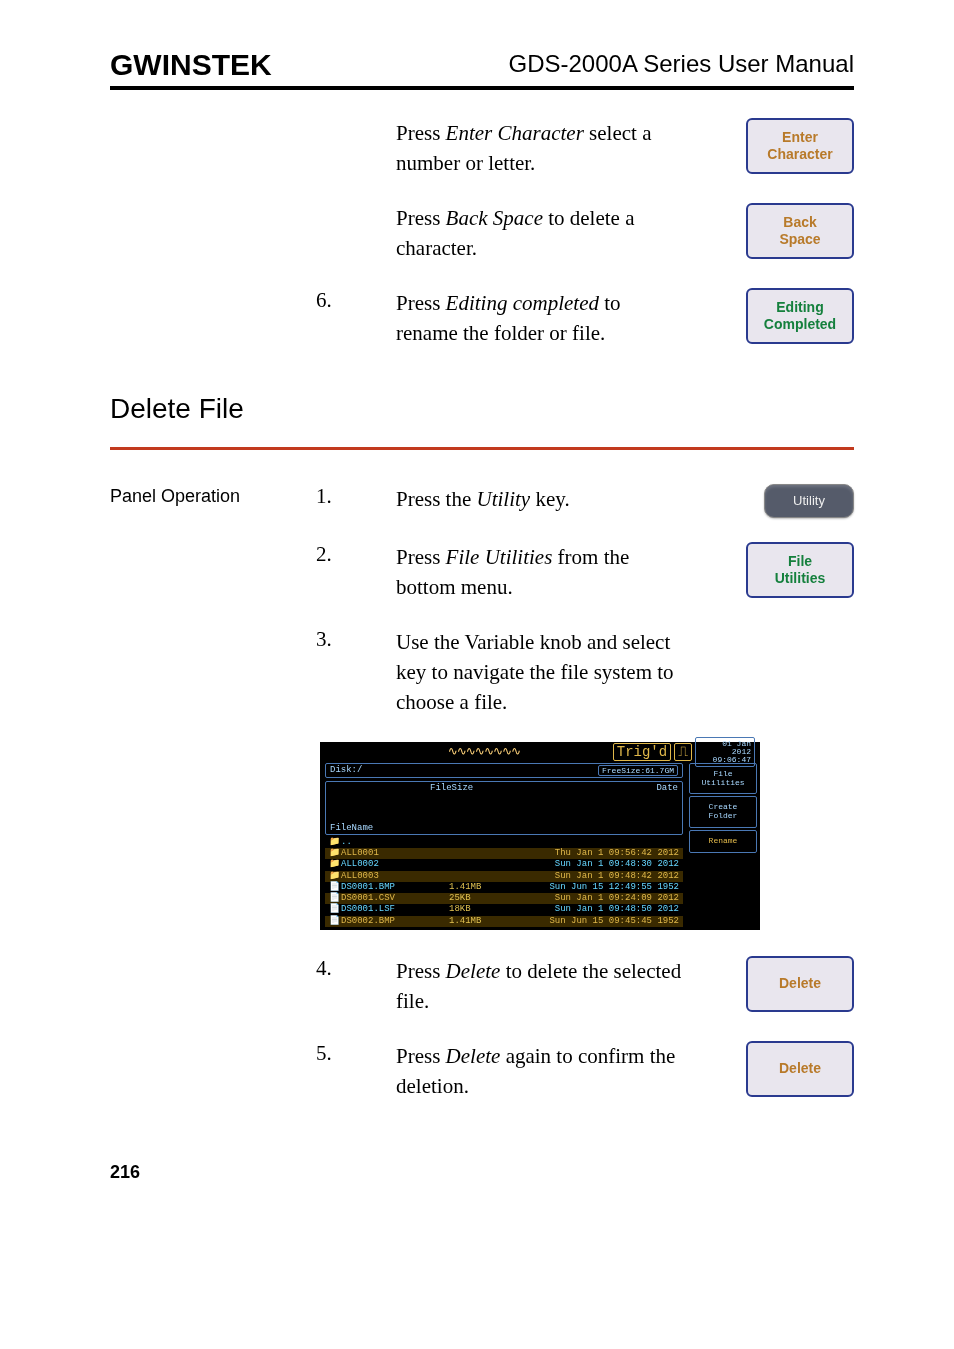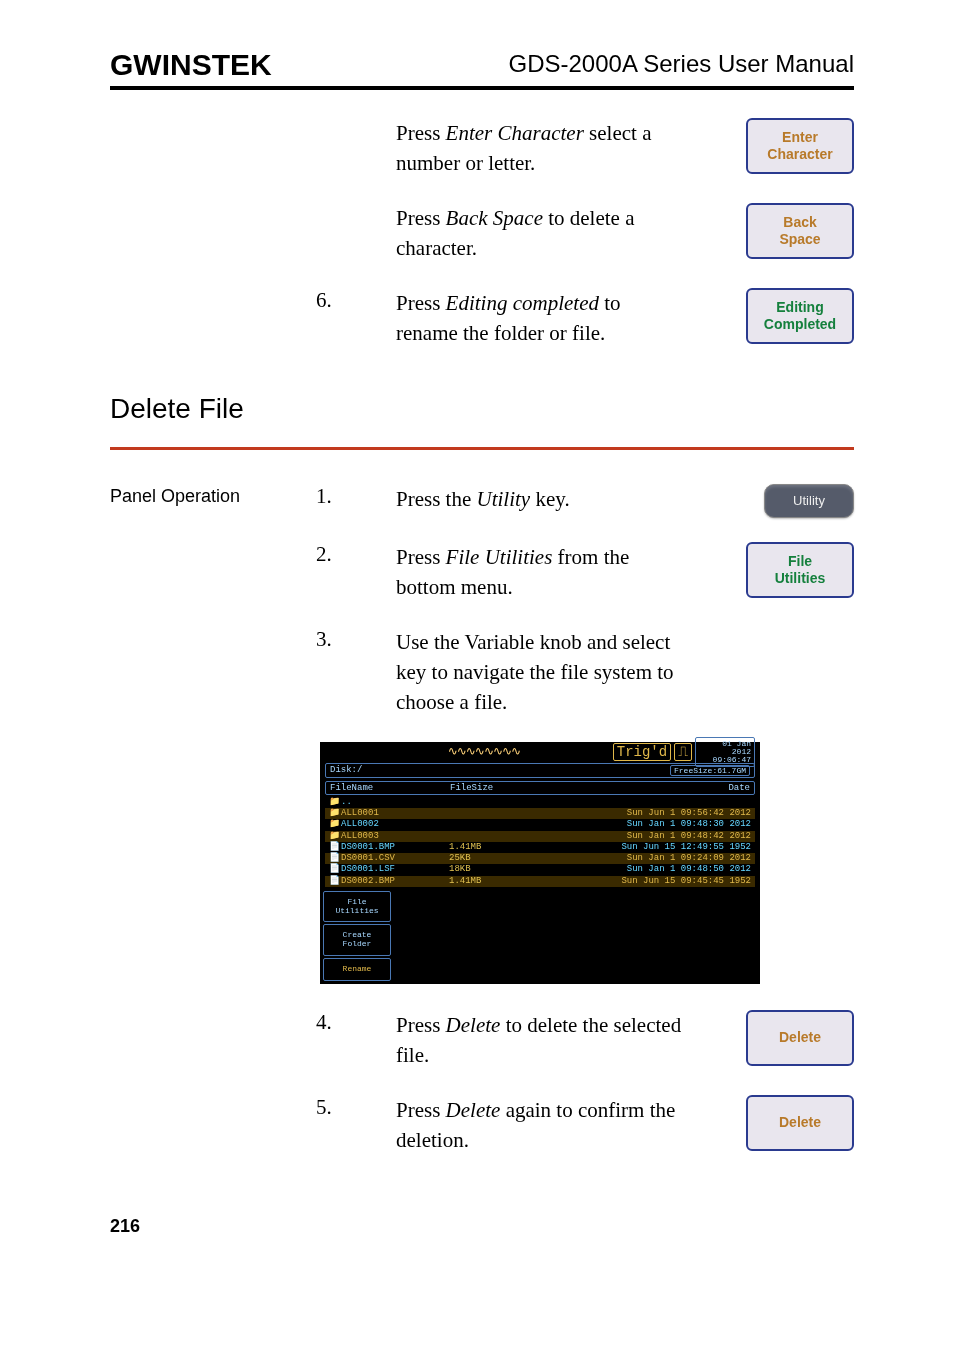--- a/index.html
+++ b/index.html
@@ -138,21 +138,20 @@
     color: #ffd37a;
     letter-spacing: -1px;
     font-size: 12px;
     flex: 1;
     text-align: center;
   }
   .fs-trig { border: 1px solid #e0b84a; color: #e0b84a; padding: 0 3px; font-size: 14px; border-radius: 2px; }
   .fs-date-box { width: 60px; text-align: right; color: #a8d8ff; font-size: 8px; line-height: 1; padding: 2px 3px; border: 1px solid #4a78b4; border-radius: 2px; margin-left: 3px; }
   .fs-body {
     display: flex;
-    flex-direction: column;
   }
   .fs-main {
     flex: 1;
     padding: 2px 4px 2px 4px;
   }
   .fs-side {
     width: 72px;
     padding: 2px;
     display: flex;
     flex-direction: column;
@@ -179,21 +178,21 @@
   }
   .fs-freesize { border: 1px solid #4a78b4; padding: 0 3px; border-radius: 2px; font-size: 8px; }
   .fs-head {
     display: flex;
     border: 1px solid #4a78b4;
     border-radius: 2px;
     color: #a8d8ff;
     padding: 1px 4px;
     margin-bottom: 2px;
   }
-  .fs-col-name { width: 120px; }
+  .fs-col-name { width: 100px; margin-top: 40px; }
   .fs-col-size { width: 90px; }
   .fs-col-date { flex: 1; text-align: right; }
   .fs-list {}
   .fs-item {
     display: flex;
     padding: 0 4px;
     line-height: 1.25;
   }
   .fs-item .ic { width: 12px; color: #e0c050; }
   .fs-item .nm { width: 108px; color: #66d6ff; }
@@ -314,21 +313,21 @@
             <div class="fs-item">
               <span class="ic">📁</span>
               <span class="nm">..</span>
               <span class="sz"></span>
               <span class="dt"></span>
             </div>
             <div class="fs-item hl">
               <span class="ic">📁</span>
               <span class="nm">ALL0001</span>
               <span class="sz"></span>
-              <span class="dt">Sun Jun  1 09:56:42 2012</span>
+              <span class="dt">Thu Jan  1 09:56:42 2012</span>
             </div>
             <div class="fs-item">
               <span class="ic">📁</span>
               <span class="nm">ALL0002</span>
               <span class="sz"></span>
               <span class="dt">Sun Jan  1 09:48:30 2012</span>
             </div>
             <div class="fs-item hl">
               <span class="ic">📁</span>
               <span class="nm">ALL0003</span>

